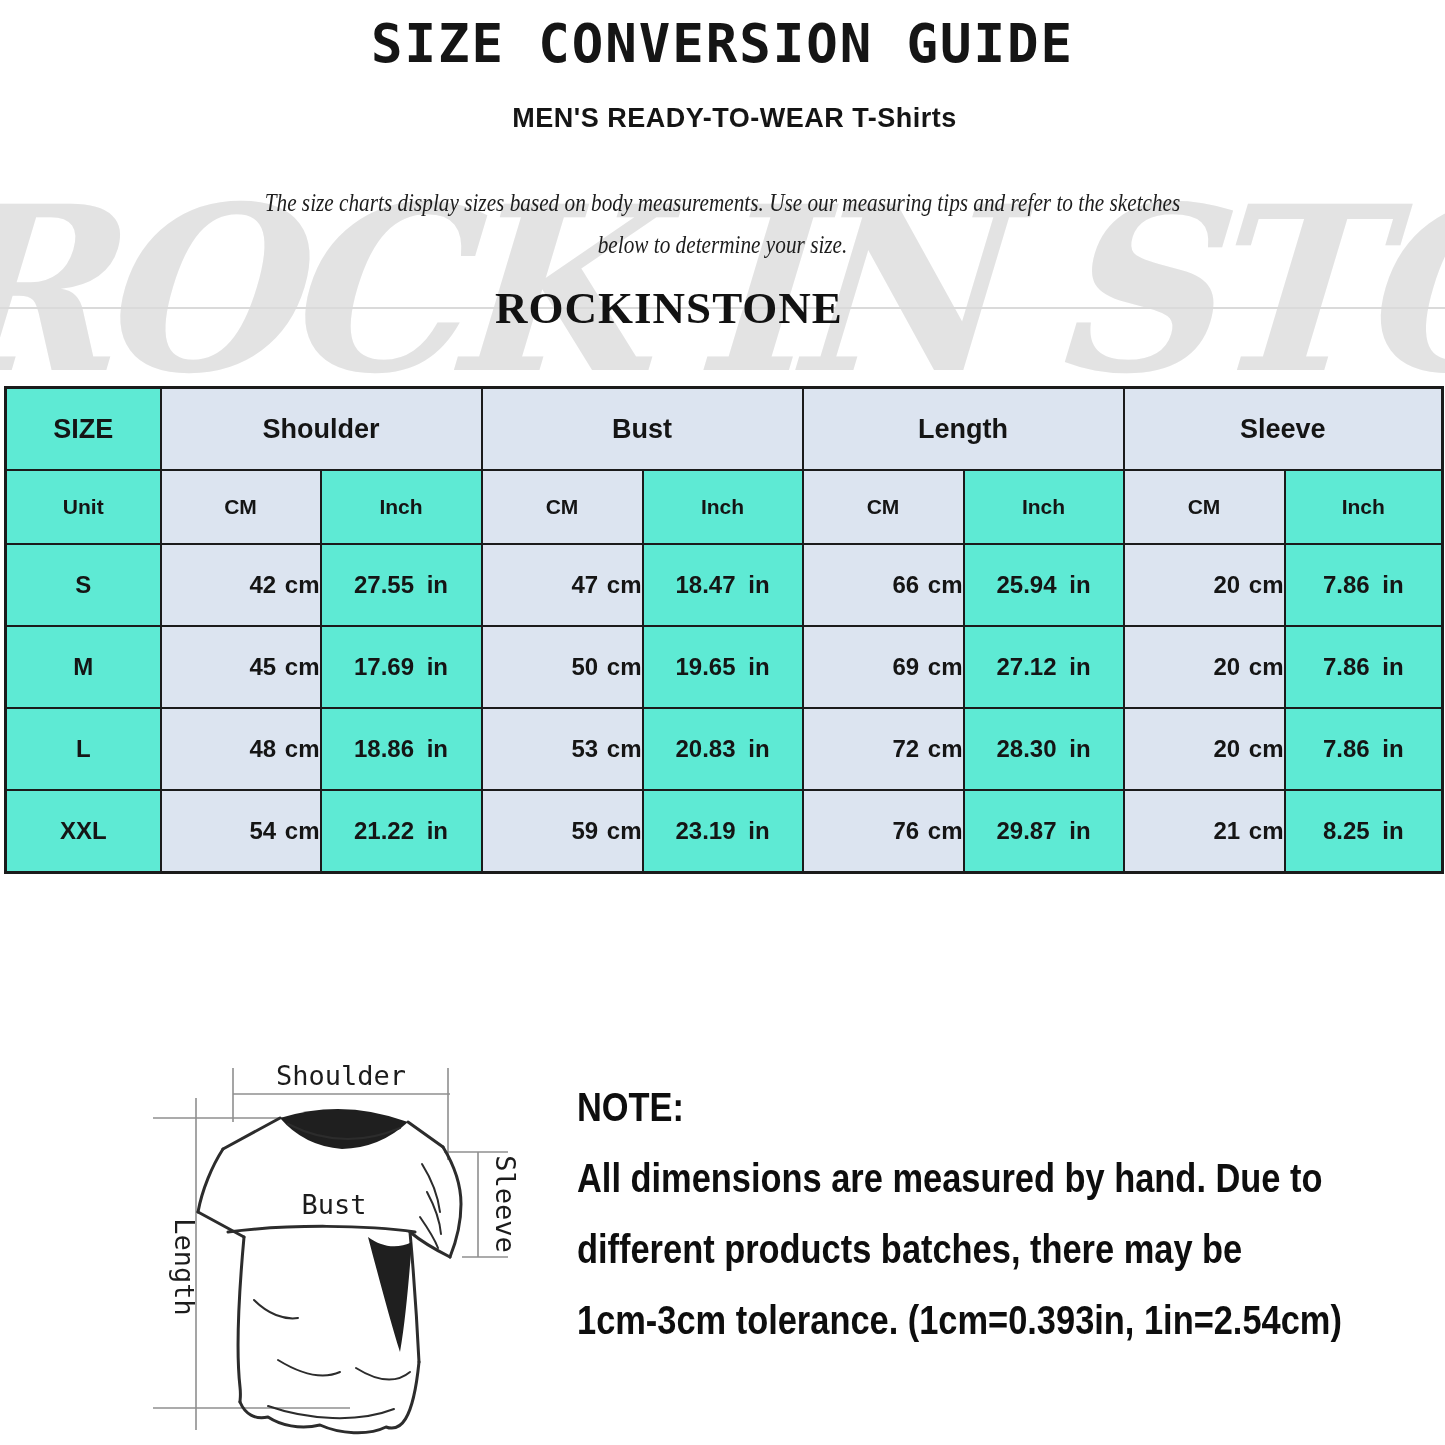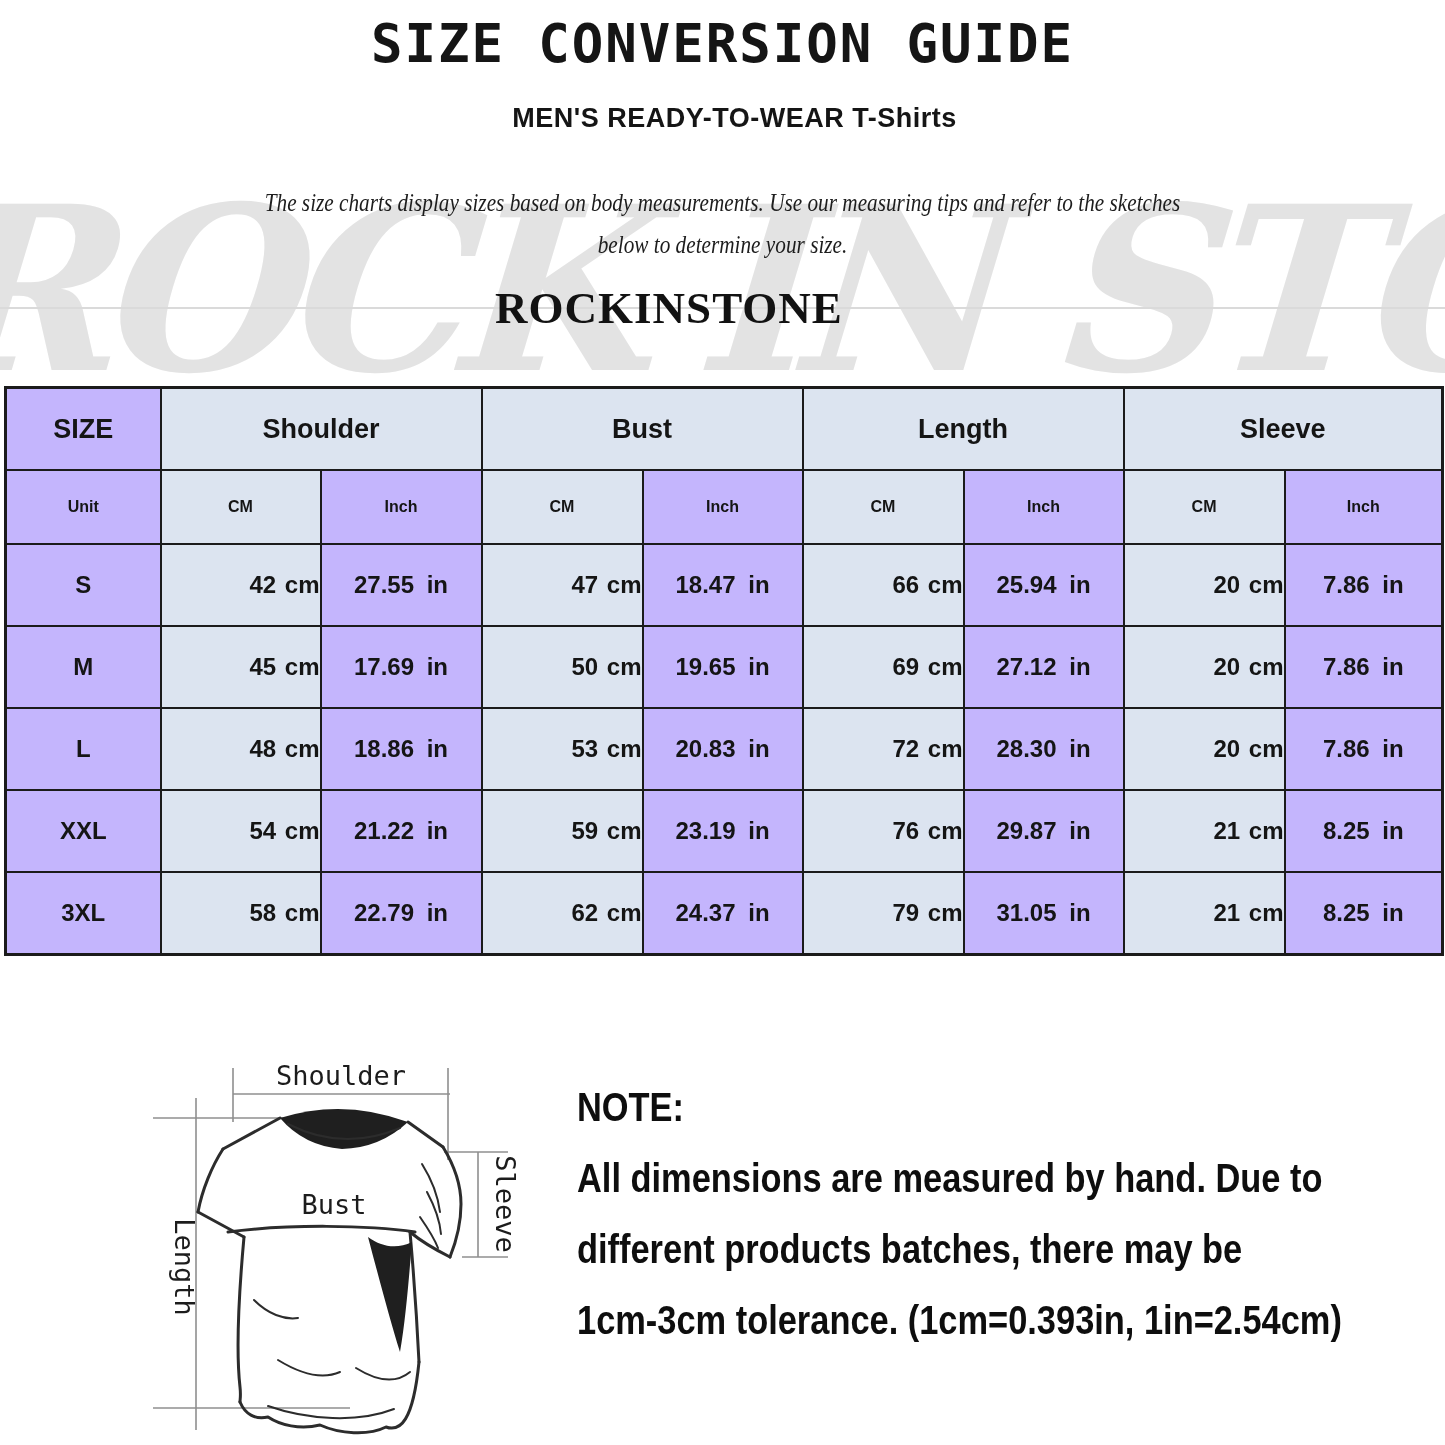--- a/index.html
+++ b/index.html
@@ -45,28 +45,28 @@
   .brand {
     position:absolute; top:282px; left:0; width:1338px; text-align:center;
     font-family:"Liberation Serif", serif; font-weight:bold;
     font-size:45px; letter-spacing:1px; color:#121212; z-index:3;
   }
 
   
   table.size-table {
     position:absolute; top:386px; left:4px; width:1437px;
     border-collapse:collapse; table-layout:fixed; z-index:3;
-    background:#c4b5fd; text-align:center; font-weight:bold; color:#151515;
+    background:#5eead4; text-align:center; font-weight:bold; color:#151515;
     border:3px solid #1b1b1b;
   }
   table.size-table td {
     border:2px solid #1b1b1b; padding:0; overflow:hidden;
   }
   tr.group-row td { height:80px; font-size:27px; }
-  tr.unit-row  td { height:72px; font-size:16px; }
+  tr.unit-row  td { height:72px; font-size:21px; }
   tr.data-row  td { height:80px; font-size:24px; }
   td.blue { background:#dce4f0; }
   tr.data-row td.cm   { word-spacing:2px;text-align:right; }
   tr.data-row td.inch { word-spacing:6px; }
 
   
   svg.diagram { position:absolute; left:128px; top:1052px; z-index:3; }
   .dim { stroke:#8f8f8f; stroke-width:1.6; fill:none; }
   .shirt { stroke:#2c2c2c; stroke-width:3; fill:none; stroke-linecap:round; stroke-linejoin:round; }
   .shirt-thin { stroke:#2c2c2c; stroke-width:2; fill:none; stroke-linecap:round; }
@@ -166,31 +166,20 @@
         <td>XXL</td>
         <td class="blue cm">54 cm</td>
         <td class="inch">21.22 in</td>
         <td class="blue cm">59 cm</td>
         <td class="inch">23.19 in</td>
         <td class="blue cm">76 cm</td>
         <td class="inch">29.87 in</td>
         <td class="blue cm">21 cm</td>
         <td class="inch">8.25 in</td>
       </tr>
-      <tr class="data-row">
-        <td>3XL</td>
-        <td class="blue cm">58 cm</td>
-        <td class="inch">22.79 in</td>
-        <td class="blue cm">62 cm</td>
-        <td class="inch">24.37 in</td>
-        <td class="blue cm">79 cm</td>
-        <td class="inch">31.05 in</td>
-        <td class="blue cm">21 cm</td>
-        <td class="inch">8.25 in</td>
-      </tr>
     </tbody>
   </table>
 
   <svg class="diagram" width="450" height="393" viewBox="0 0 450 393">
 
     <line class="dim" x1="105" y1="42" x2="322" y2="42"></line>
     <line class="dim" x1="105" y1="16" x2="105" y2="70"></line>
     <line class="dim" x1="320" y1="16" x2="320" y2="108"></line>
     <line class="dim" x1="25" y1="66" x2="205" y2="66"></line>
     <line class="dim" x1="68" y1="46" x2="68" y2="378"></line>

